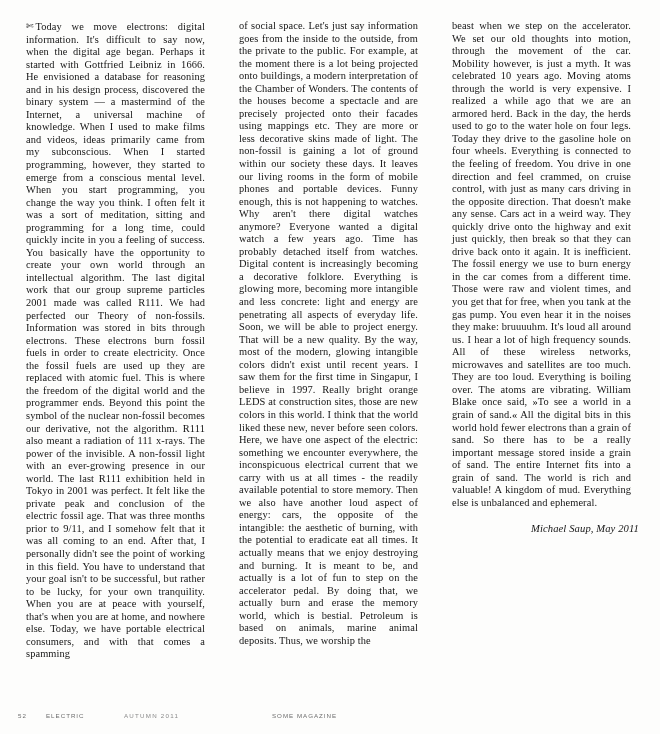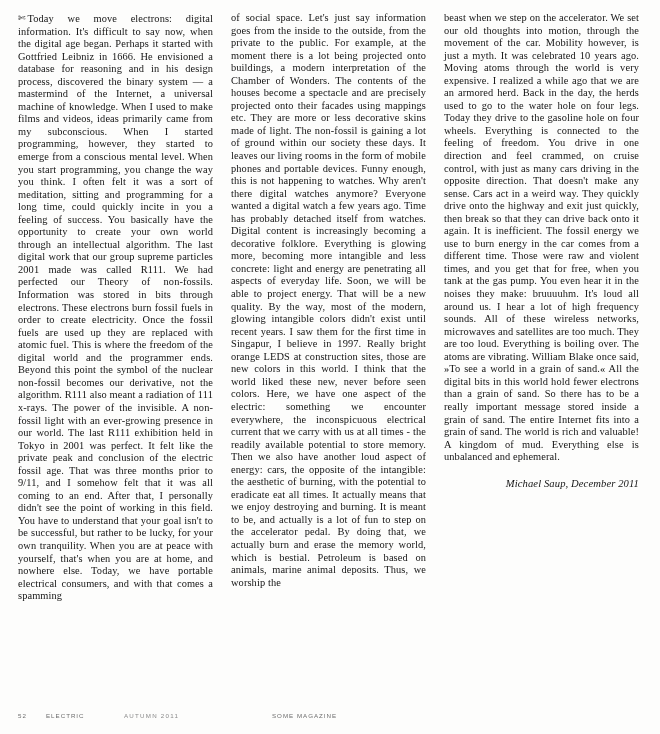--- a/index.html
+++ b/index.html
@@ -32,21 +32,21 @@
     font-size: 10.4px;
     line-height: 12.55px;
     text-align: justify;
     text-justify: inter-word;
     hyphens: auto;
     -webkit-hyphens: auto;
     color: #141414;
     letter-spacing: 0.01em;
   }
   .col p {
-    margin: 0;
+    margin: 8px;
     text-indent: 0;
   }
   .dingbat {
     font-family: "DejaVu Sans", sans-serif;
     font-size: 9px;
     letter-spacing: 0;
     padding-right: 2px;
     vertical-align: 1px;
   }
   .signature {
@@ -97,21 +97,21 @@
     <div class="col">
       <p><span class="dingbat">✄</span><span>Today we move electrons: digital information. It's difficult to say now, when the digital age began. Perhaps it started with Gottfried Leibniz in 1666. He envisioned a database for reasoning and in his design process, discovered the binary system — a mastermind of the Internet, a universal machine of knowledge. When I used to make films and videos, ideas primarily came from my subconscious. When I started programming, however, they started to emerge from a conscious mental level. When you start programming, you change the way you think. I often felt it was a sort of meditation, sitting and programming for a long time, could quickly incite in you a feeling of success. You basically have the opportunity to create your own world through an intellectual algorithm. The last digital work that our group supreme particles 2001 made was called R111. We had perfected our Theory of non-fossils. Information was stored in bits through electrons. These electrons burn fossil fuels in order to create electricity. Once the fossil fuels are used up they are replaced with atomic fuel. This is where the freedom of the digital world and the programmer ends. Beyond this point the symbol of the nuclear non-fossil becomes our derivative, not the algorithm. R111 also meant a radiation of 111 x-rays. The power of the invisible. A non-fossil light with an ever-growing presence in our world. The last R111 exhibition held in Tokyo in 2001 was perfect. It felt like the private peak and conclusion of the electric fossil age. That was three months prior to 9/11, and I somehow felt that it was all coming to an end. After that, I personally didn't see the point of working in this field. You have to understand that your goal isn't to be successful, but rather to be lucky, for your own tranquility. When you are at peace with yourself, that's when you are at home, and nowhere else. Today, we have portable electrical consumers, and with that comes a spamming</span></p>
     </div>
 
     <div class="col">
       <p>of social space. Let's just say information goes from the inside to the outside, from the private to the public. For example, at the moment there is a lot being projected onto buildings, a modern interpretation of the Chamber of Wonders. The contents of the houses become a spectacle and are precisely projected onto their facades using mappings etc. They are more or less decorative skins made of light. The non-fossil is gaining a lot of ground within our society these days. It leaves our living rooms in the form of mobile phones and portable devices. Funny enough, this is not happening to watches. Why aren't there digital watches anymore? Everyone wanted a digital watch a few years ago. Time has probably detached itself from watches. Digital content is increasingly becoming a decorative folklore. Everything is glowing more, becoming more intangible and less concrete: light and energy are penetrating all aspects of everyday life. Soon, we will be able to project energy. That will be a new quality. By the way, most of the modern, glowing intangible colors didn't exist until recent years. I saw them for the first time in Singapur, I believe in 1997. Really bright orange LEDS at construction sites, those are new colors in this world. I think that the world liked these new, never before seen colors. Here, we have one aspect of the electric: something we encounter everywhere, the inconspicuous electrical current that we carry with us at all times - the readily available potential to store memory. Then we also have another loud aspect of energy: cars, the opposite of the intangible: the aesthetic of burning, with the potential to eradicate eat all times. It actually means that we enjoy destroying and burning. It is meant to be, and actually is a lot of fun to step on the accelerator pedal. By doing that, we actually burn and erase the memory world, which is bestial. Petroleum is based on animals, marine animal deposits. Thus, we worship the</p>
     </div>
 
     <div class="col">
       <p>beast when we step on the accelerator. We set our old thoughts into motion, through the movement of the car. Mobility however, is just a myth. It was celebrated 10 years ago. Moving atoms through the world is very expensive. I realized a while ago that we are an armored herd. Back in the day, the herds used to go to the water hole on four legs. Today they drive to the gasoline hole on four wheels. Everything is connected to the feeling of freedom. You drive in one direction and feel crammed, on cruise control, with just as many cars driving in the opposite direction. That doesn't make any sense. Cars act in a weird way. They quickly drive onto the highway and exit just quickly, then break so that they can drive back onto it again. It is inefficient. The fossil energy we use to burn energy in the car comes from a different time. Those were raw and violent times, and you get that for free, when you tank at the gas pump. You even hear it in the noises they make: bruuuuhm. It's loud all around us. I hear a lot of high frequency sounds. All of these wireless networks, microwaves and satellites are too much. They are too loud. Everything is boiling over. The atoms are vibrating. William Blake once said, »To see a world in a grain of sand.« All the digital bits in this world hold fewer electrons than a grain of sand. So there has to be a really important message stored inside a grain of sand. The entire Internet fits into a grain of sand. The world is rich and valuable! A kingdom of mud. Everything else is unbalanced and ephemeral.</p>
-      <div class="signature">Michael Saup, December 2011</div>
+      <div class="signature">Michael Saup, May 2011</div>
     </div>
 
   </div>
 
   <div class="footer">
     <span class="f-page">52</span>
     <span class="f-section">Electric</span>
     <span class="f-issue">Autumn 2011</span>
     <span class="f-mag">Some Magazine</span>
   </div>

